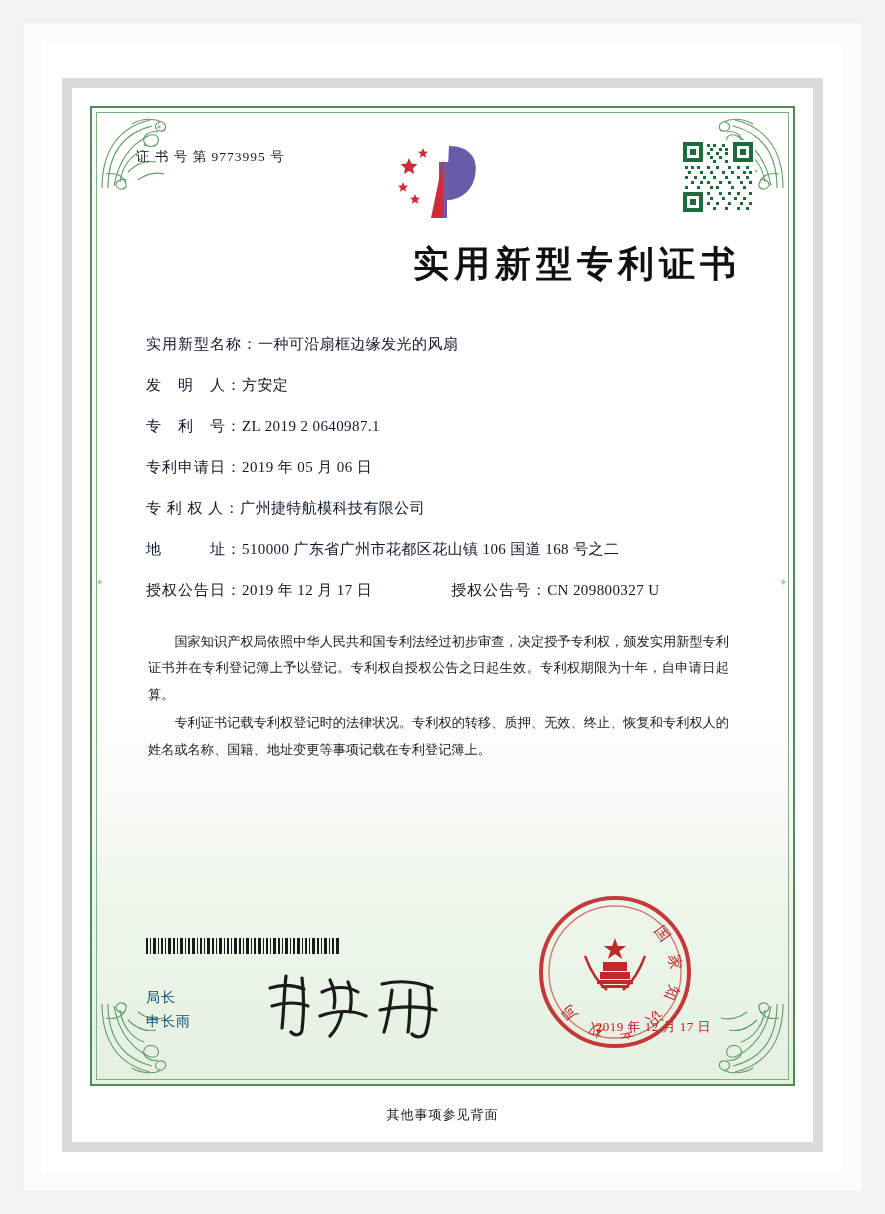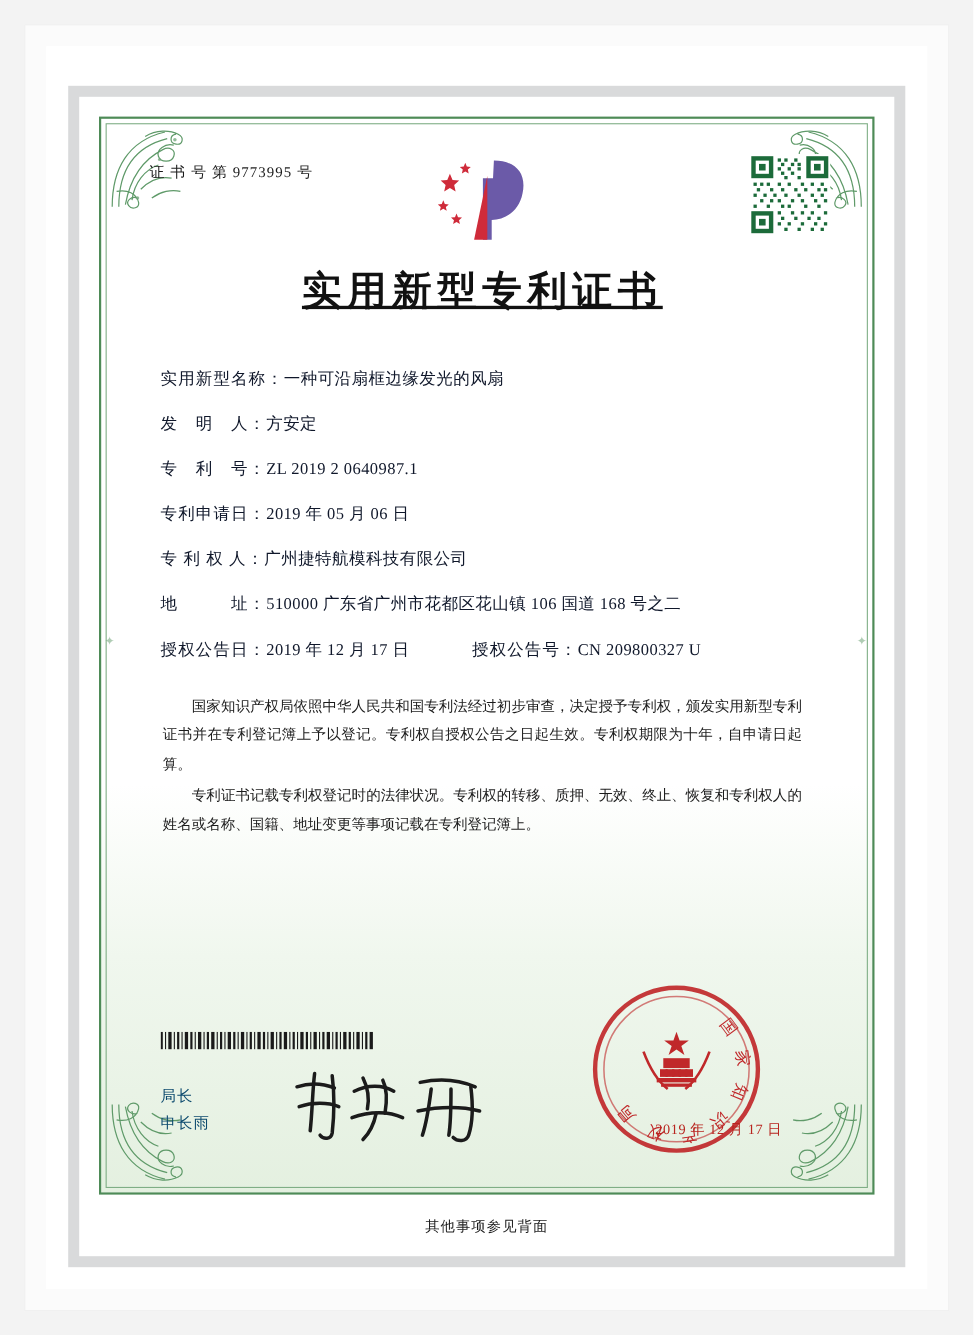--- a/index.html
+++ b/index.html
@@ -99,27 +99,26 @@
 
   .qr {
     position: absolute;
     right: 58px; top: 52px;
     width: 74px; height: 74px;
   }
   .qr svg { display: block; }
 
   .main-title {
     margin-top: 74px;
-    text-align: center;
+    text-align: right;
     font-family: "Liberation Serif", serif;
     font-weight: bold;
     font-size: 36px;
     letter-spacing: 5px;
     color: #111;
-    text-decoration: underline;
   }
 
   .fields {
     margin-top: 46px;
     font-family: "Liberation Serif", serif;
     font-size: 15px;
     color: #0f172a;
   }
   .field-row {
     display: flex;
@@ -129,21 +128,21 @@
   }
   .field-label {
     white-space: pre;
     letter-spacing: 1px;
   }
   .field-value {
     letter-spacing: .4px;
   }
   .field-row.two-col { justify-content: flex-start; }
   .field-row .second {
-    margin-left: 57px;
+    margin-left: 79px;
     display: flex;
     align-items: baseline;
     justify-content: flex-end;
   }
 
   .paragraphs {
     margin-top: 30px;
     font-family: Liberation Mono, monospace;
     font-size: 13.2px;
     line-height: 2;

